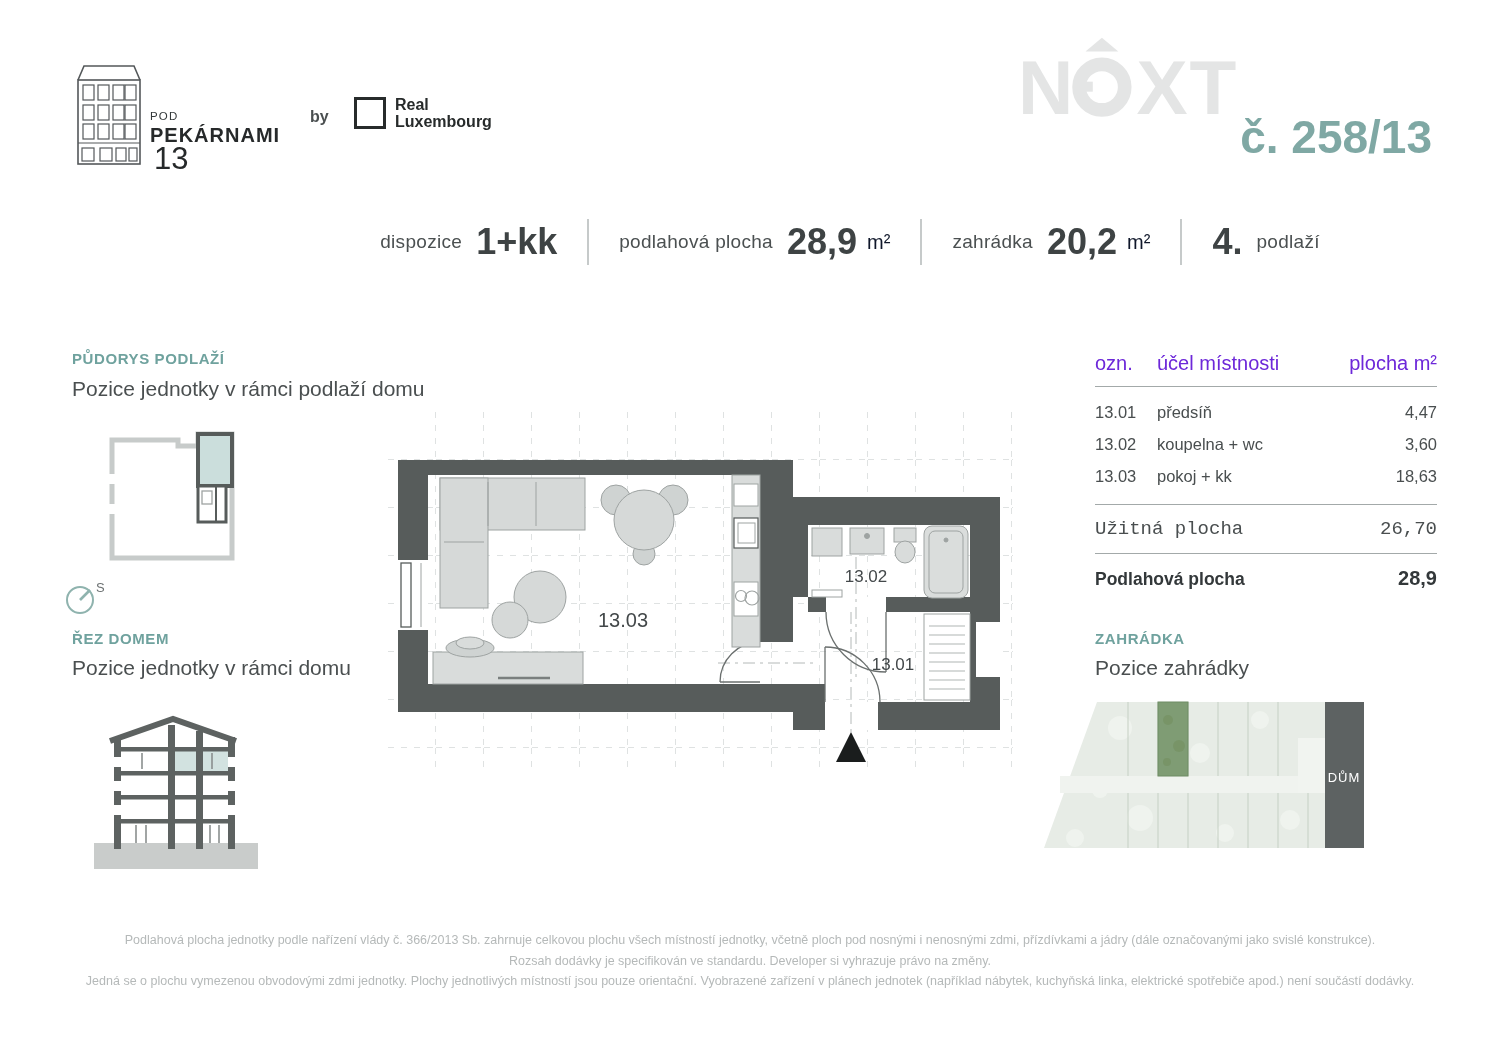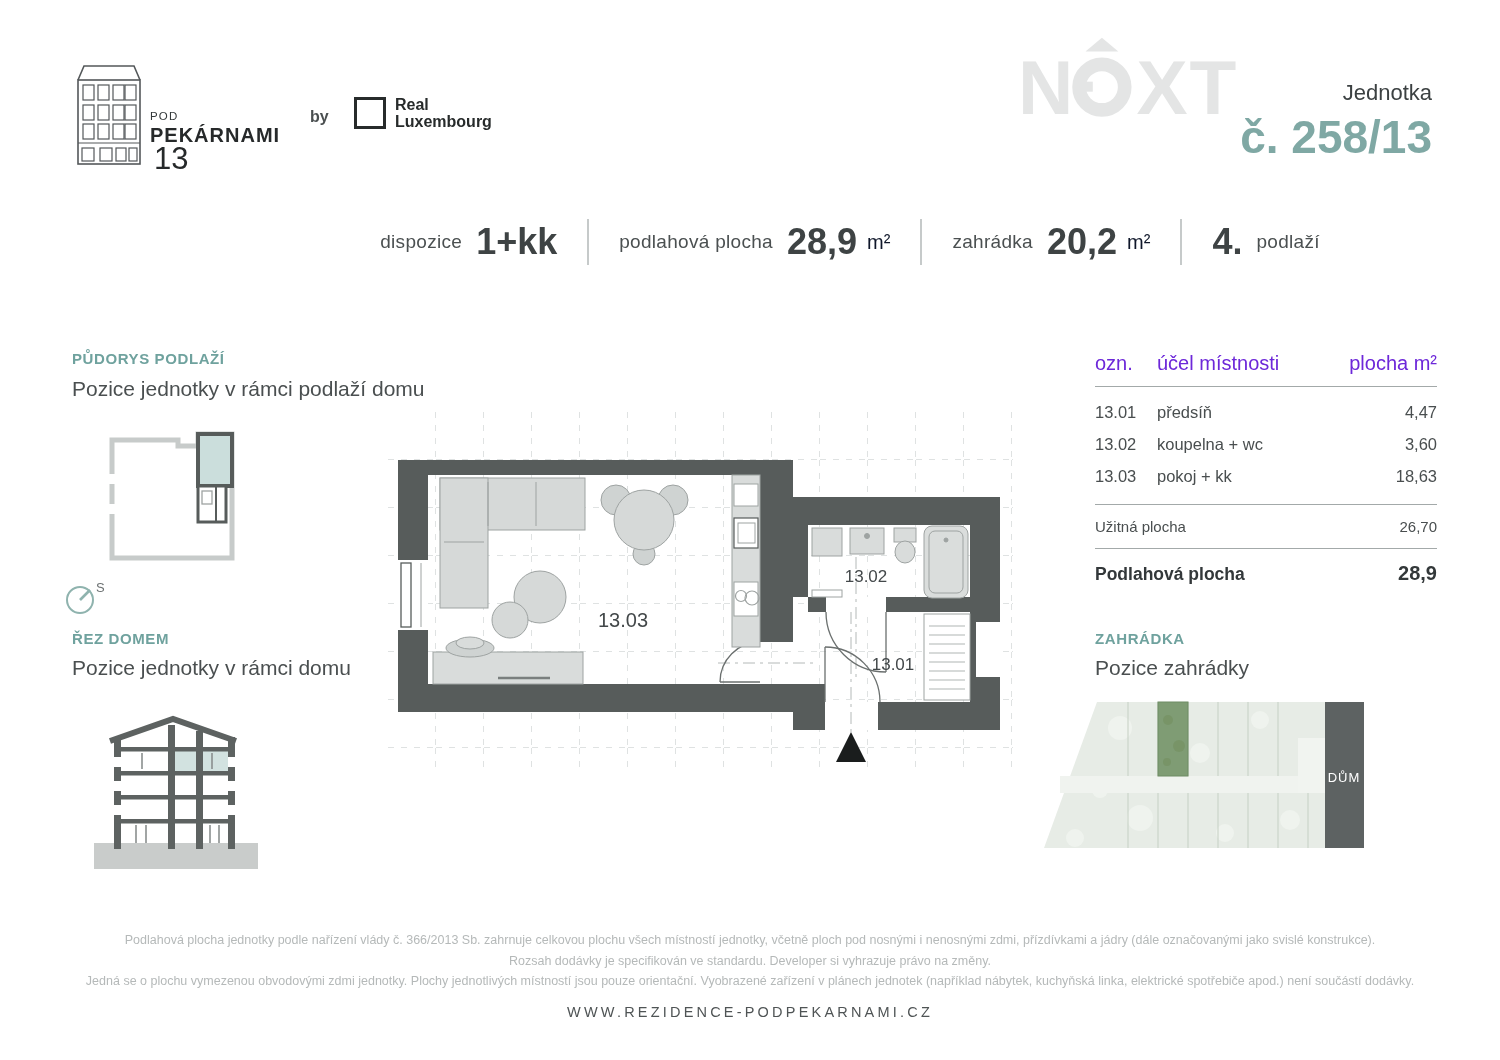--- a/index.html
+++ b/index.html
@@ -47,21 +47,21 @@
 
   
   .room-table { position:absolute; left:1095px; top:352px; width:342px; color:#494e4f; }
   .rt-head { display:flex; font-size:20px; color:#6d28d9; padding-bottom:11px; }
   .rt-line { border-top:1px solid #a3a9a9; }
   .rt-rows { padding:9px 0 12px; }
   .rt-row { display:flex; padding:6.5px 0; font-size:16.5px; }
   .col-code { width:62px; }
   .col-purpose { flex:1; }
   .col-area { width:90px; text-align:right; }
-  .rt-sum { display:flex; padding:13px 0; font-size:15px; }
+  .rt-sum { display:flex; padding:13px 0; font-size:19px;font-family:Liberation Mono, monospace; }
   .rt-total { display:flex; align-items:baseline; padding:13px 0 0; font-weight:700;
               font-size:17.5px; color:#33383a; }
   .rt-total .col-area { font-size:20px; }
 
   
   .disclaimer { position:absolute; left:65px; top:930px; width:1370px; text-align:center;
                 font-size:12.5px; line-height:20.5px; color:#b5b9b9; }
   .website { position:absolute; left:0; top:1004px; width:1500px; text-align:center;
              font-size:14.5px; letter-spacing:3.2px; color:#4f5455; font-weight:500; }
 
@@ -115,21 +115,20 @@
 
   <div class="watermark">
     <svg width="228" height="84" viewBox="0 0 250 92">
       <text x="0" y="86" font-size="84" font-weight="800" fill="#e4e5e5">N</text>
       <polygon points="92,2 74,17 110,17" fill="#e4e5e5"></polygon>
       <circle cx="92" cy="56" r="25" fill="none" stroke="#e4e5e5" stroke-width="15"></circle>
       <rect x="66" y="50" width="16" height="11" fill="#e4e5e5"></rect>
       <text x="130" y="86" font-size="84" font-weight="800" letter-spacing="2" fill="#e4e5e5">XT</text>
     </svg>
   </div>
-  <div class="unit-label">Jednotka</div>
   <div class="unit-number">č. 258/13</div>
 
   <div class="specs">
     <div class="spec">
       <span class="spec-label">dispozice</span>
       <span class="spec-value">1+kk</span>
     </div>
     <div class="spec-div"></div>
     <div class="spec">
       <span class="spec-label">podlahová plocha</span>
@@ -398,15 +397,14 @@
       <rect x="285" y="4" width="39" height="146" fill="#5d6262"></rect>
       <text x="304" y="84" font-size="13" letter-spacing="1" fill="#ffffff" text-anchor="middle">DŮM</text>
     </svg>
   </div>
 
   <div class="disclaimer">
     <div>Podlahová plocha jednotky podle nařízení vlády č. 366/2013 Sb. zahrnuje celkovou plochu všech místností jednotky, včetně ploch pod nosnými i nenosnými zdmi, přízdívkami a jádry (dále označovanými jako svislé konstrukce).</div>
     <div>Rozsah dodávky je specifikován ve standardu. Developer si vyhrazuje právo na změny.</div>
     <div>Jedná se o plochu vymezenou obvodovými zdmi jednotky. Plochy jednotlivých místností jsou pouze orientační. Vyobrazené zařízení v plánech jednotek (například nábytek, kuchyňská linka, elektrické spotřebiče apod.) není součástí dodávky.</div>
   </div>
-  <div class="website">WWW.REZIDENCE-PODPEKARNAMI.CZ</div>
 
 </div>
 
 </body></html>

